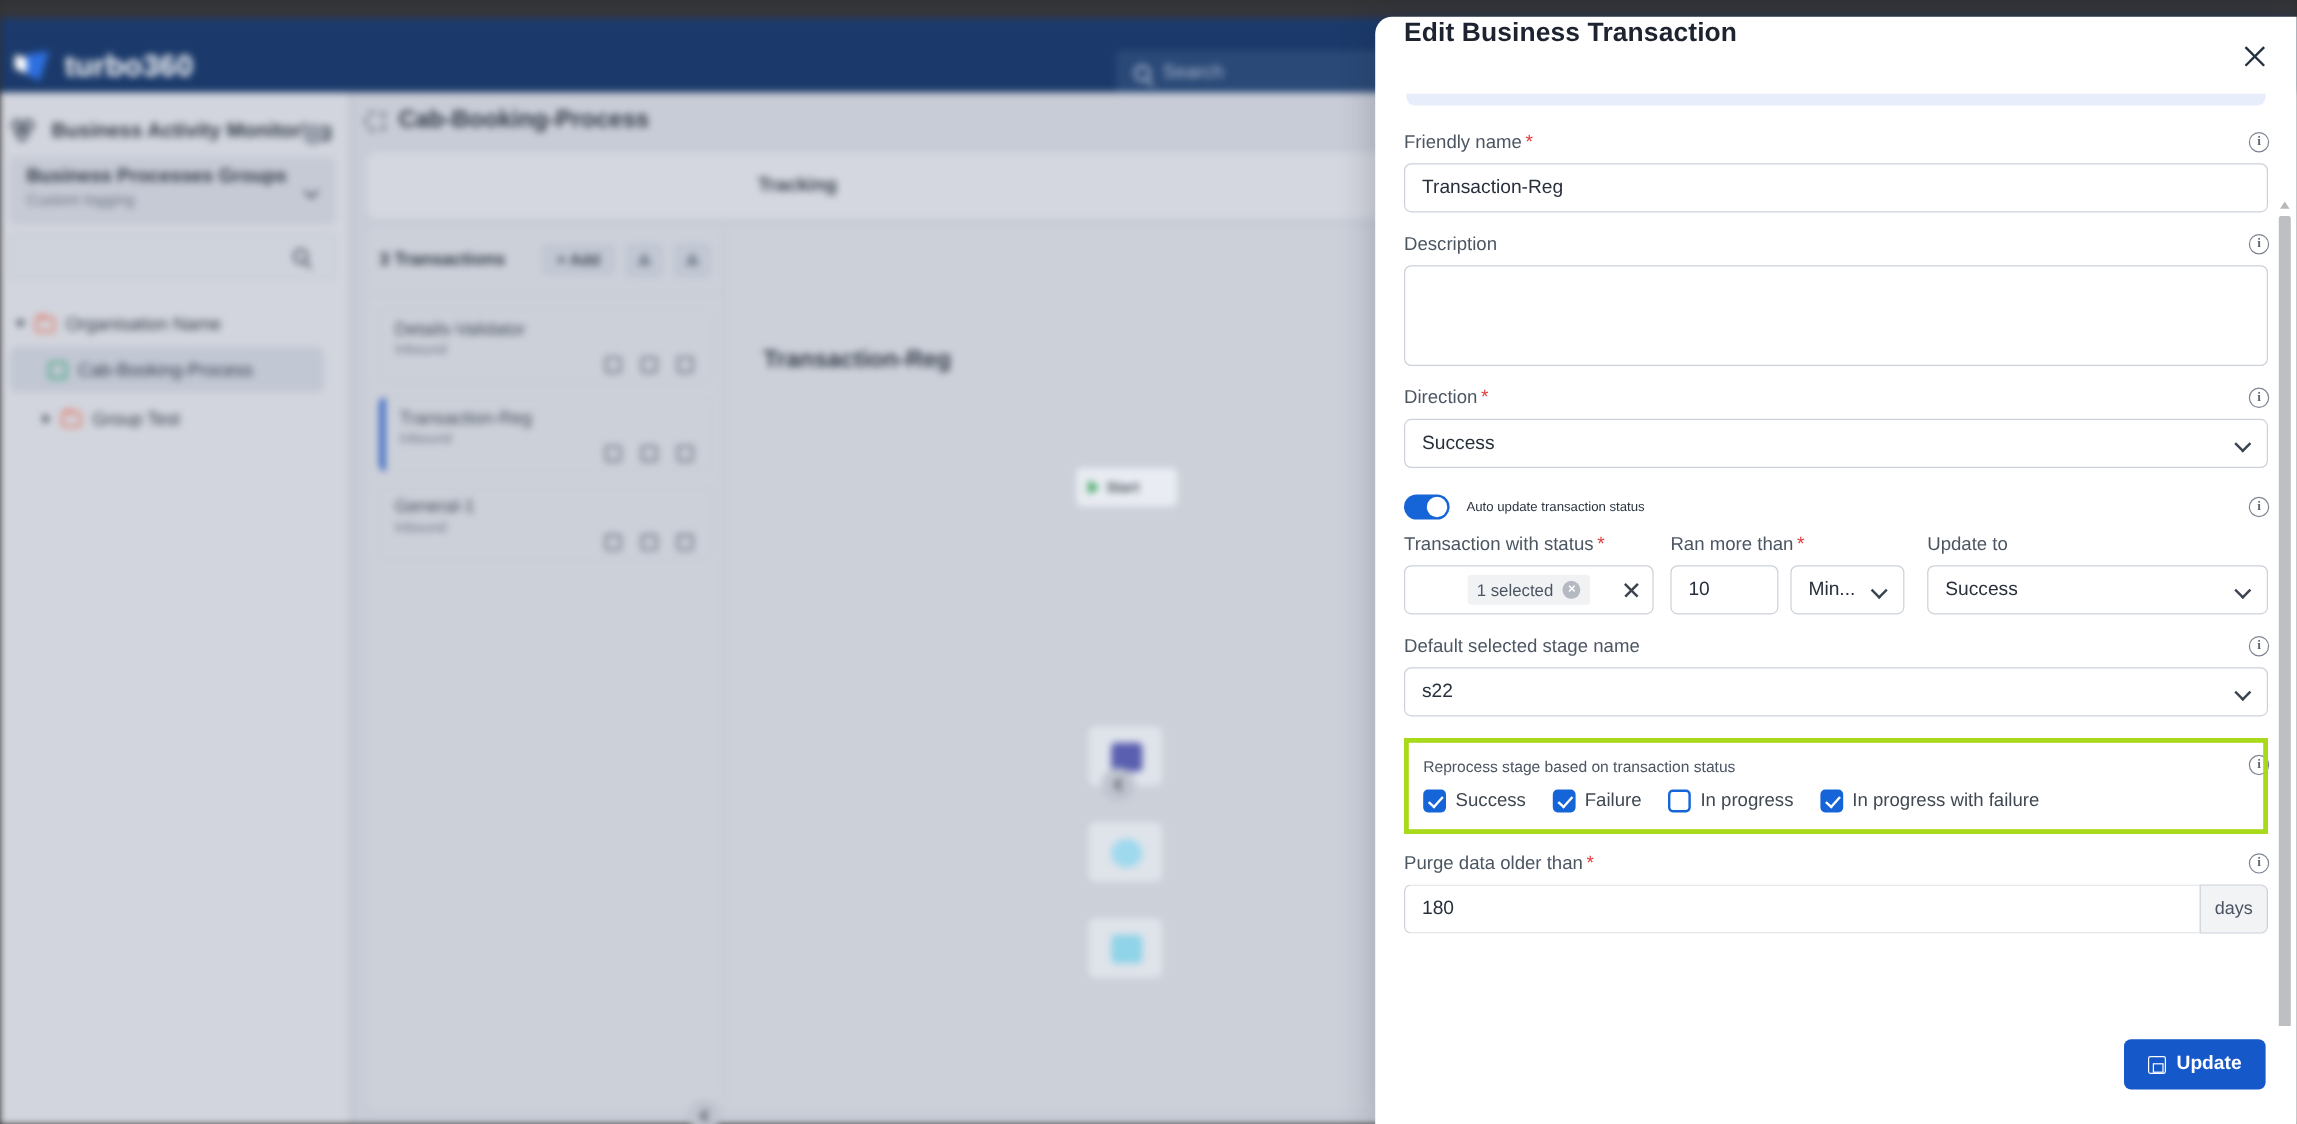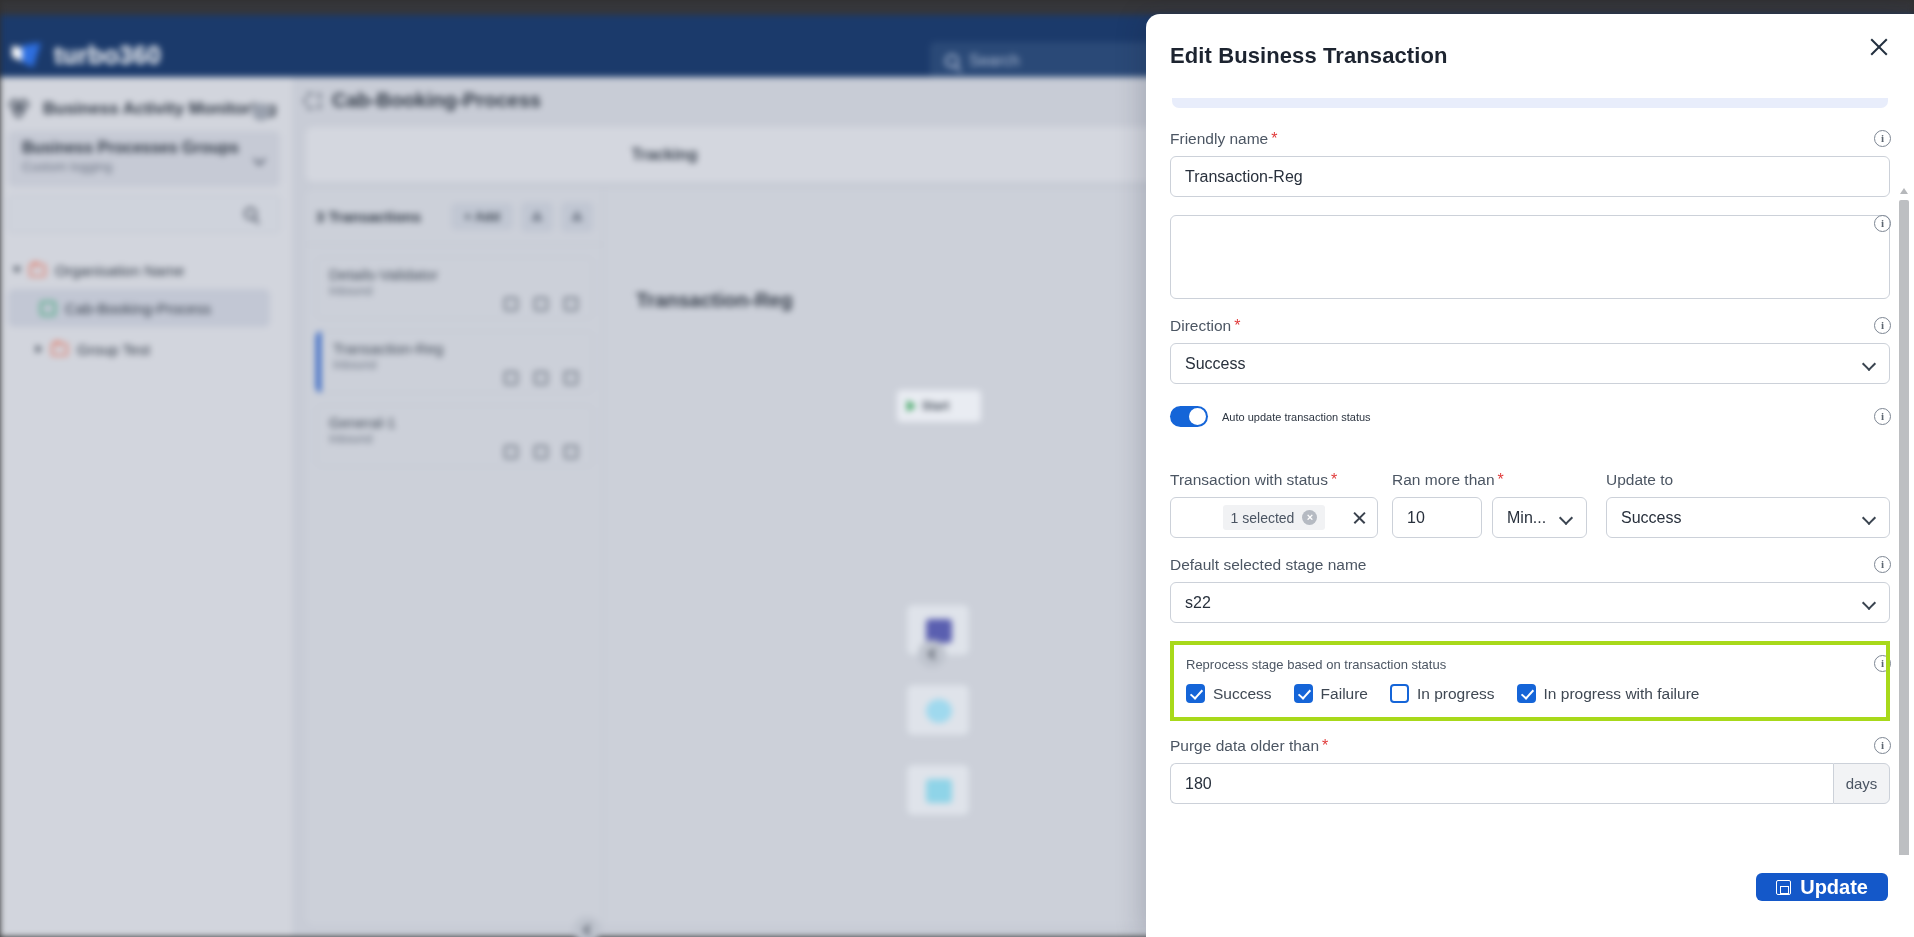--- a/index.html
+++ b/index.html
@@ -234,22 +234,22 @@
   .cc-2 { left: 267px; top: 727px; }
 
   
   #modal {
     position: absolute; top: 14px; left: 1146px; width: 768px; height: 923px;
     background: #ffffff; border-radius: 14px 0 0 0;
     box-shadow: -6px 0 26px rgba(20,30,50,.18);
     display: flex; flex-direction: column;
   }
   .modal-head {
-    height: 84px; flex: none; position: relative;
-    display: flex; align-items: center; padding: 0 24px;
+    height: 64px; flex: none; position: relative;
+    display: flex; align-items: flex-start; padding: 0 24px;
   }
   .modal-title { font-size: 22px; font-weight: 700; color: #1d2430; letter-spacing: .1px;}
   .modal-close {
     position: absolute; right: 22px; top: 20px;
     width: 26px; height: 26px; cursor: pointer;
   }
   .modal-close::before, .modal-close::after {
     content: ""; position: absolute; left: 2px; top: 12px;
     width: 22px; height: 2px; background: #23303f;
   }
@@ -297,21 +297,21 @@
   }
   .toggle .knob {
     position: absolute; right: 2px; top: 2px; width: 17px; height: 17px;
     background: #fff; border-radius: 50%;
   }
   .toggle-label { font-size: 11px; color: #2c3541; }
 
   .triple { display: flex; gap: 14px; align-items: flex-end; margin-bottom: 18px; }
   .col-status { width: 208px; }
   .col-ran    { width: 200px; display: flex; gap: 10px; }
-  .col-update { flex: 1; margin-top: 32px; }
+  .col-update { flex: 1; }
   .ms-box {
     height: 41px; border: 1px solid #ccd1d9; border-radius: 6px;
     display: flex; align-items: center; padding: 0 8px; position: relative; justify-content: center;
   }
   .chip {
     background: #f1f2f4; border-radius: 3px; height: 25px; padding: 0 8px;
     display: flex; align-items: center; gap: 8px;
     font-size: 14px; color: #4a5462;
   }
   .chip-x {
@@ -357,21 +357,21 @@
     border-radius: 0 6px 6px 0; display: flex; align-items: center;
     justify-content: center; font-size: 15px; color: #4a5462;
   }
 
   .modal-foot {
     height: 82px; flex: none; display: flex; align-items: center;
     justify-content: flex-end; padding: 0 26px 18px 0;
   }
   .btn-update {
     background: #1458c9; color: #fff; border: none; border-radius: 6px;
-    height: 28px; padding: 0 20px; font-size: 20px; font-weight: 700;
+    height: 42px; padding: 0 20px; font-size: 16px; font-weight: 700;
     font-family: "Liberation Sans", sans-serif; cursor: pointer;
     display: flex; align-items: center; gap: 9px;
   }
   .save-ico {
     width: 15px; height: 15px; border: 1.7px solid #fff; border-radius: 2px;
     position: relative; flex: none;
   }
   .save-ico::after {
     content: ""; position: absolute; left: 3px; top: 5px; width: 7px; height: 6px;
     border: 1.4px solid #fff;
@@ -541,20 +541,21 @@
 
       <div class="scroll-peek"></div>
 
       <div class="field">
         <label class="flabel"><span>Friendly name</span><span class="req">*</span></label>
         <div class="info-ico">i</div>
         <div class="inp">Transaction-Reg</div>
       </div>
 
       <div class="field">
+        <label class="flabel">Description</label>
         <div class="info-ico">i</div>
         <div class="inp" style="height:84px;align-items:flex-start;padding-top:9px;"></div>
       </div>
 
       <div class="field">
         <label class="flabel"><span>Direction</span><span class="req">*</span></label>
         <div class="info-ico">i</div>
         <div class="sel-wrap">
           <div class="inp">Success</div>
           <div class="chevd"></div>

